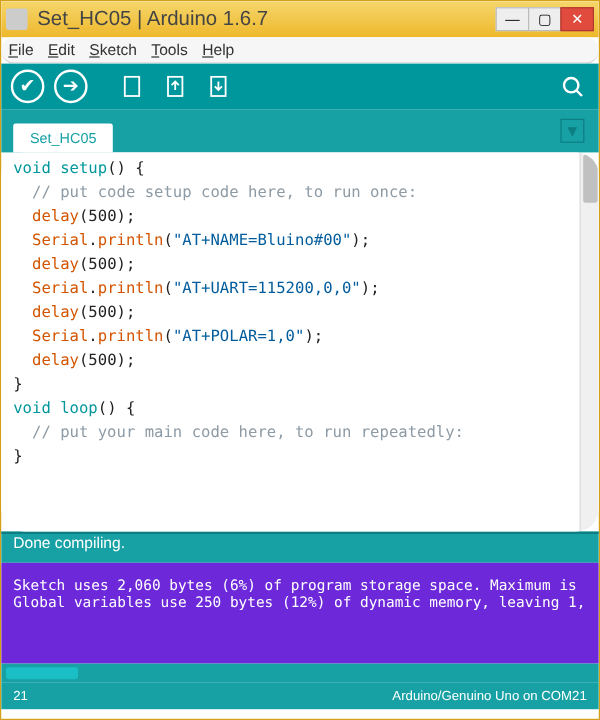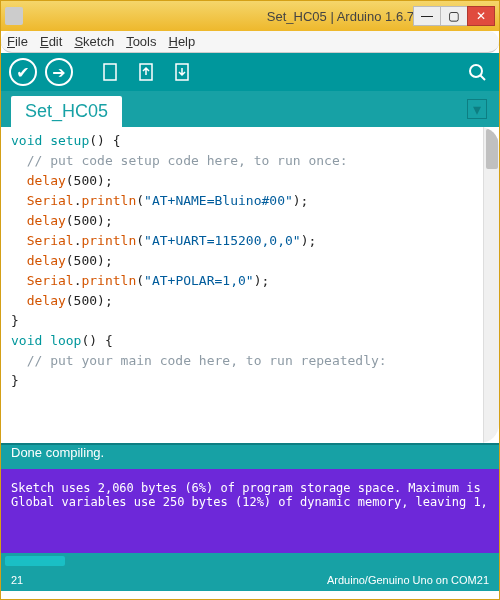--- a/index.html
+++ b/index.html
@@ -1,31 +1,31 @@
 <!DOCTYPE html>
 <html><head>
 <meta charset="utf-8">
 <style>
   * { box-sizing: border-box; margin: 0; padding: 0; }
   body { width: 500px; height: 600px; background: #fff; font-family: Arial, sans-serif; overflow: hidden; border: 1px solid #d4a017; }
   .titlebar { height: 30px; background: linear-gradient(#f5d66b,#eeb82c); display: flex; align-items: center; padding: 0 4px; }
   .app-icon { width: 18px; height: 18px; background: #ccc; border-radius: 2px; margin-right: 8px; }
-  .title-text { flex: 1; text-align: right; font-size: 13px; color: #444; }
+  .title-text { flex: 1; text-align: left; font-size: 17px; color: #444; }
   .win-controls { display: flex; gap: 0; }
   .win-btn { width: 28px; height: 20px; display: flex; align-items: center; justify-content: center; font-size: 12px; background: #eee; border: 1px solid #bbb; margin-left: -1px; }
   .win-close { background: #e04b3e; color: #fff; border-color: #b0392f; }
   .menubar { height: 22px; background: #f6f6f6; display: flex; align-items: center; padding: 0 6px; gap: 12px; font-size: 13px; color: #333; border-bottom: 1px solid #ccc; border-radius: 11px; }
   .menubar span { text-decoration: underline; text-decoration-color: transparent; }
   .menubar span::first-letter { text-decoration: underline; }
   .toolbar { height: 38px; background: #00979c; display: flex; align-items: center; padding: 0 8px; gap: 8px; }
   .tb-btn { width: 28px; height: 28px; border-radius: 3px; background: transparent; display: flex; align-items: center; justify-content: center; color: #fff; }
   .tb-round { border-radius: 50%; border: 2px solid #fff; }
   .spacer { flex: 1; }
   .tabstrip { height: 36px; background: #17a1a5; display: flex; align-items: flex-end; padding: 0 10px; position: relative; }
-  .tab { background: #fff; color: #17a1a5; font-size: 18px; padding: 5px 14px; border-top-left-radius: 2px; border-top-right-radius: 2px; }
+  .tab { background: #fff; color: #17a1a5; font-size: 12px; padding: 5px 14px; border-top-left-radius: 2px; border-top-right-radius: 2px; }
   .tab-drop { position: absolute; right: 12px; top: 8px; width: 20px; height: 20px; background: #17a1a5; border: 1px solid #0d7e82; display:flex;align-items:center;justify-content:center;color:#0d7e82; }
   .editor { height: 316px; background: #fff; padding: 4px 10px; font-family: Consolas, monospace; font-size: 13px; color: #222; overflow: hidden; position: relative; border-radius: 19px; }
   .line { white-space: pre; line-height: 20px; }
   .kw { color: #00979c; }
   .fn { color: #d35400; }
   .str { color: #005c9c; }
   .cm { color: #8e9ba5; }
   .vscroll { position: absolute; right: 0; top: 0; width: 16px; height: 100%; background: #f0f0f0; border-left: 1px solid #ddd; }
   .vthumb { position: absolute; top: 2px; left: 2px; width: 12px; height: 40px; background: #c0c0c0; border-radius: 2px; }
   .status { height: 26px; background: #17a1a5; color: #fff; font-size: 13px; padding: 0 10px; display: flex; align-items: flex-start; border-top: 2px solid #0d7e82; }

